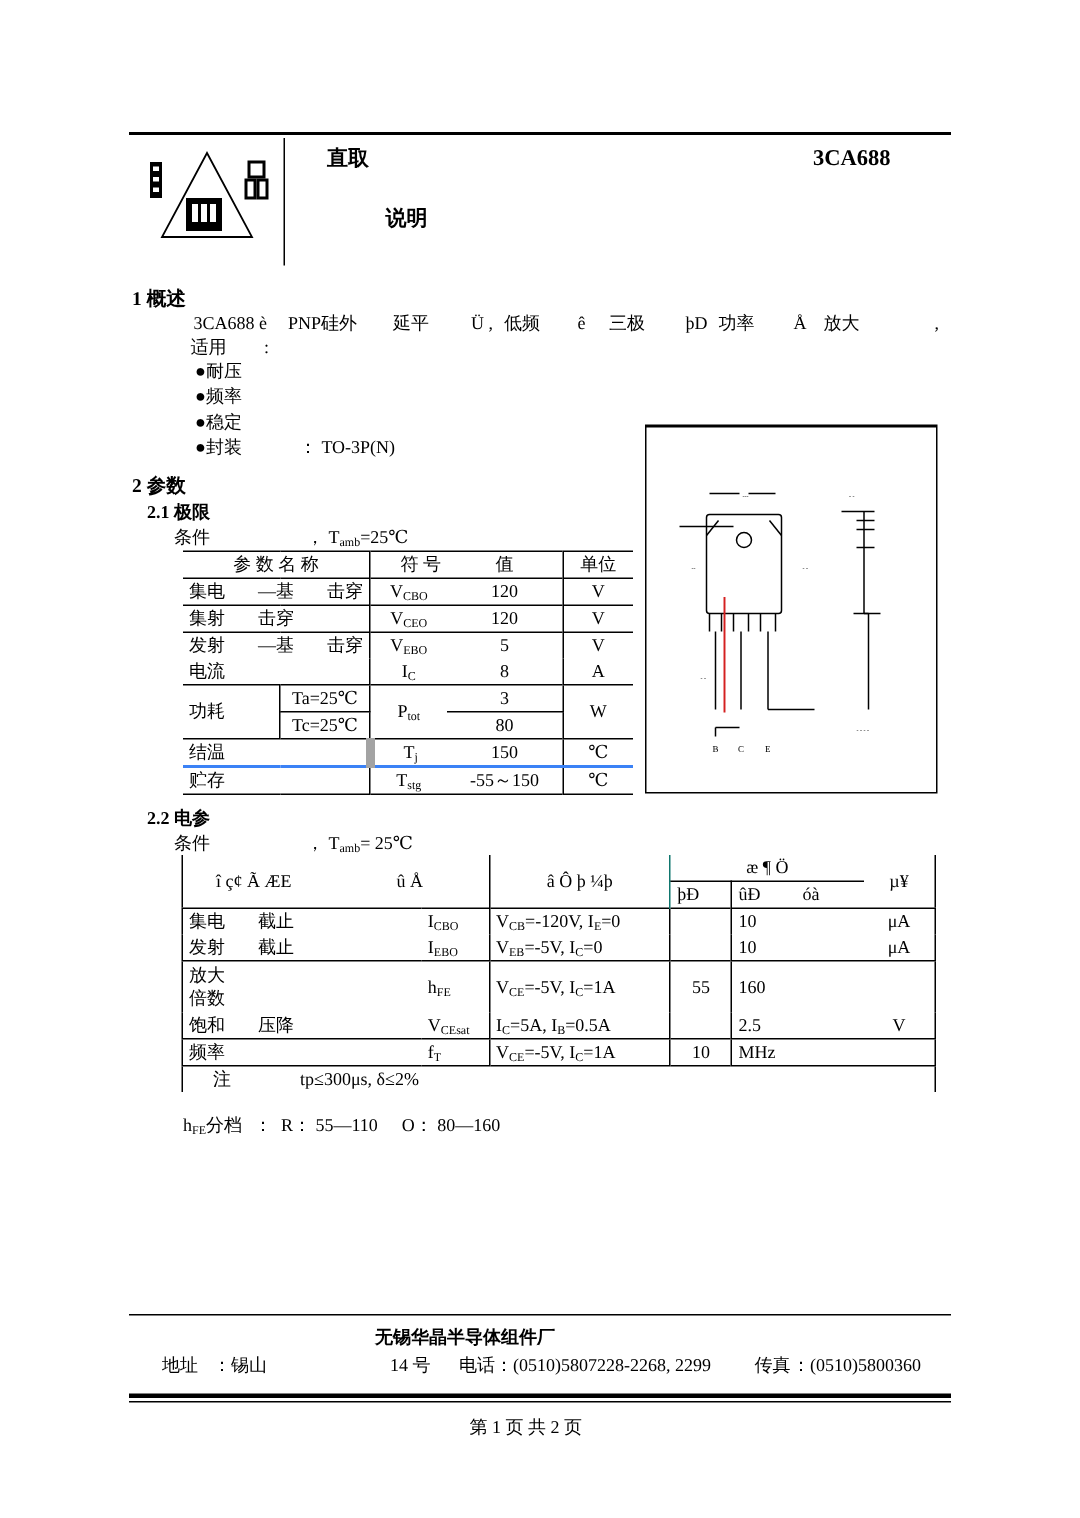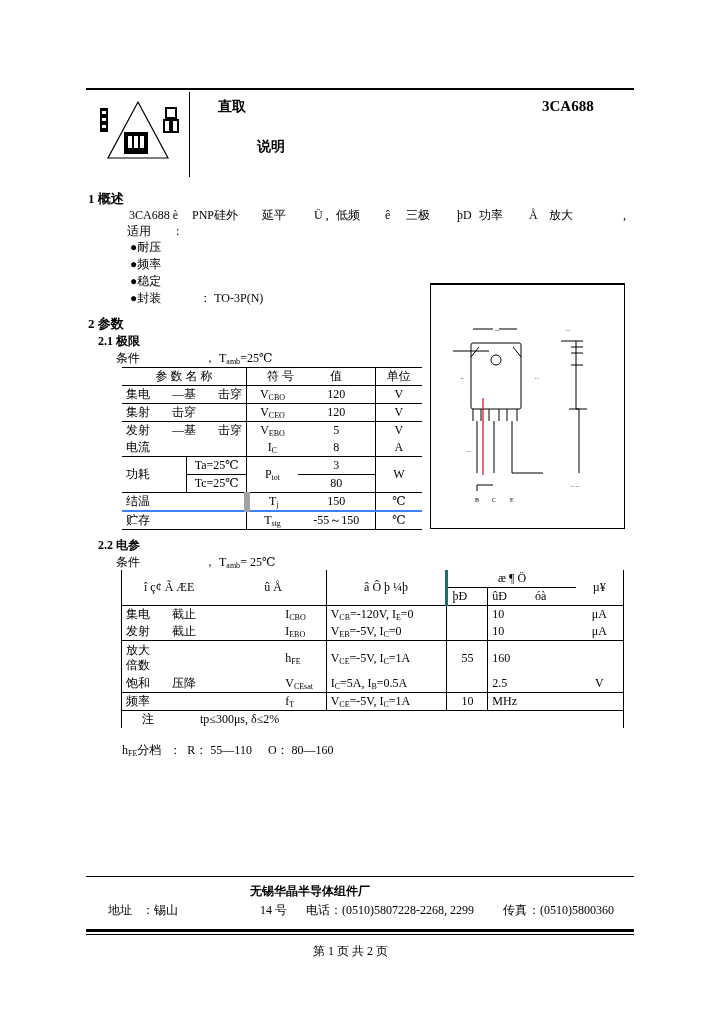--- a/index.html
+++ b/index.html
@@ -201,21 +201,21 @@
         <col style="width:160px">
         <col style="width:45px">
         <col style="width:121px">
         <col style="width:41px">
         <col style="width:88px">
         <col style="width:48px">
       </colgroup>
     <tbody>
         <tr>
       <td rowspan="2" colspan="2" style="border-right:1px solid #000;"><span style="margin-left:18px;">î  ç¢  Ã  ÆE</span><span style="margin-left:70px;margin-top:40px;">û  Å</span></td>
-      <td rowspan="2" class="c" style="border-right:3px solid #0f766e;margin-left:36px;">â  Ô  þ  ¼þ</td>
+      <td rowspan="2" class="c" style="border-right:1px solid #0f766e;margin-left:36px;">â  Ô  þ  ¼þ</td>
       <td colspan="2" class="c" style="border-bottom:1px solid #000;">æ  ¶  Ö</td>
       <td rowspan="2" class="c">µ¥</td>
     </tr>
     <tr>
       <td style="border-right:1px solid #000;">þÐ</td>
       <td><span>ûÐ</span><span style="margin-left:28px;">óà</span></td>
     </tr>
     <tr style="border-top:1px solid #000;">
       <td><span>集电</span><span style="margin-left:22px;">截止</span></td>
       <td class="r" style="border-right:1px solid #000;"><span>I</span><sub>CBO</sub></td>

